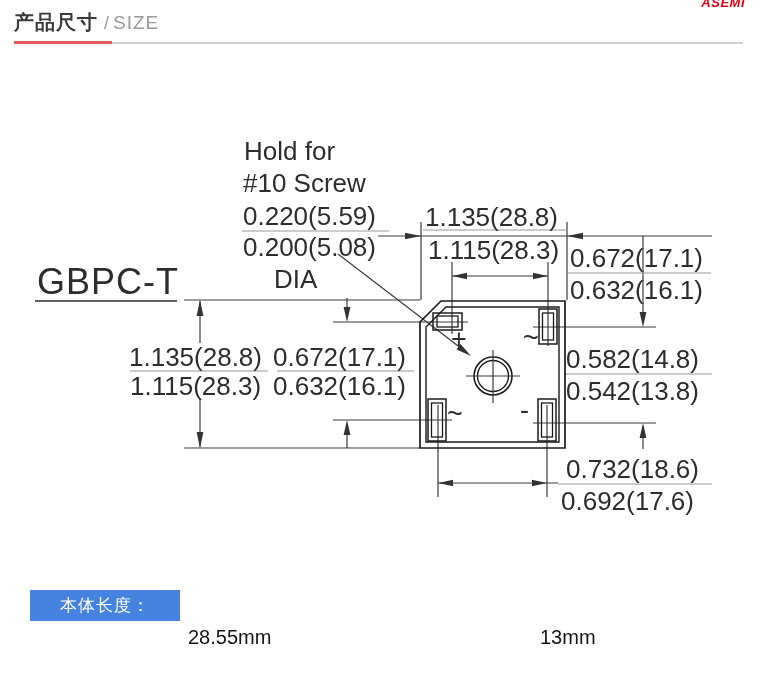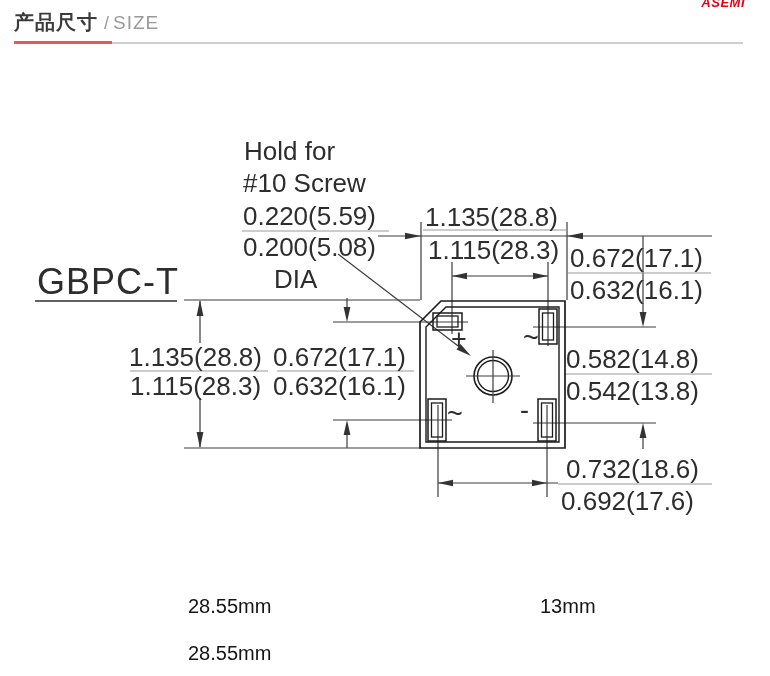--- a/index.html
+++ b/index.html
@@ -20,21 +20,21 @@
   svg text{fill:#2d2d2d;font-family:"Liberation Sans",sans-serif;font-size:26px;}
   svg .part{font-size:36px;letter-spacing:1px;}
   svg .sym{font-size:27px;}
   svg line.dim{stroke:#3c3c3c;stroke-width:1.2;}
   svg line.frac{stroke:#9a9a9a;stroke-width:1.1;}
   svg .arrow{fill:#333;}
   svg .pkg{fill:none;stroke:#1c1c1c;}
   
   .badge{position:absolute;width:150px;height:31px;line-height:31px;text-align:center;
          background:#4682e0;color:#ffffff;font-size:17px;letter-spacing:1px;}
-  .val{position:absolute;height:31px;line-height:32px;font-size:20px;color:#151515;}
+  .val{position:absolute;height:31px;line-height:32px;font-size:20px;color:#151515;margin-top:31px;}
 </style>
 </head>
 <body>
 
 <div class="page">
 
   <div class="brand">ASEMI</div>
 
   <div class="hdr">
     <span class="zh">产品尺寸</span><span class="sep">/</span><span class="en">SIZE</span>
@@ -146,20 +146,21 @@
 
     <text x="566" y="478">0.732(18.6)</text>
     <text x="561" y="510">0.692(17.6)</text>
 
     <text class="sym" x="451" y="348">+</text>
     <text class="sym" x="523" y="347">~</text>
     <text class="sym" x="447" y="423">~</text>
     <text class="sym" x="520" y="419">-</text>
   </svg>
 
+  <div class="badge" style="left:30px;top:590px">本体长度：</div>
   <div class="val" style="left:188px;top:590px">28.55mm</div>
 
   <div class="val" style="left:540px;top:590px">13mm</div>
 
   <div class="val" style="left:188px;top:637px">28.55mm</div>
 
 
 </div>
 
 </body></html>

